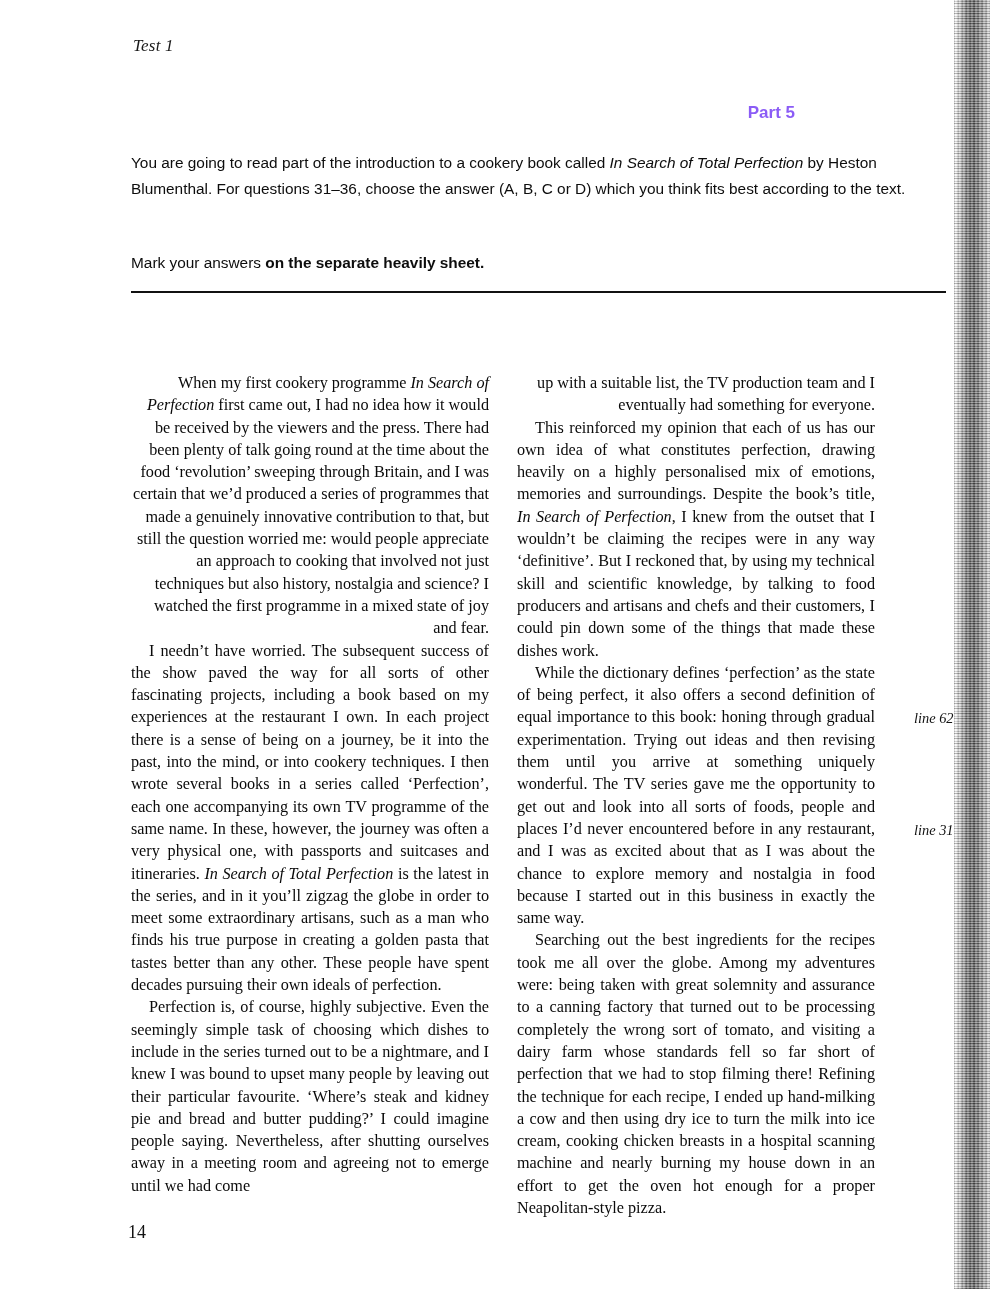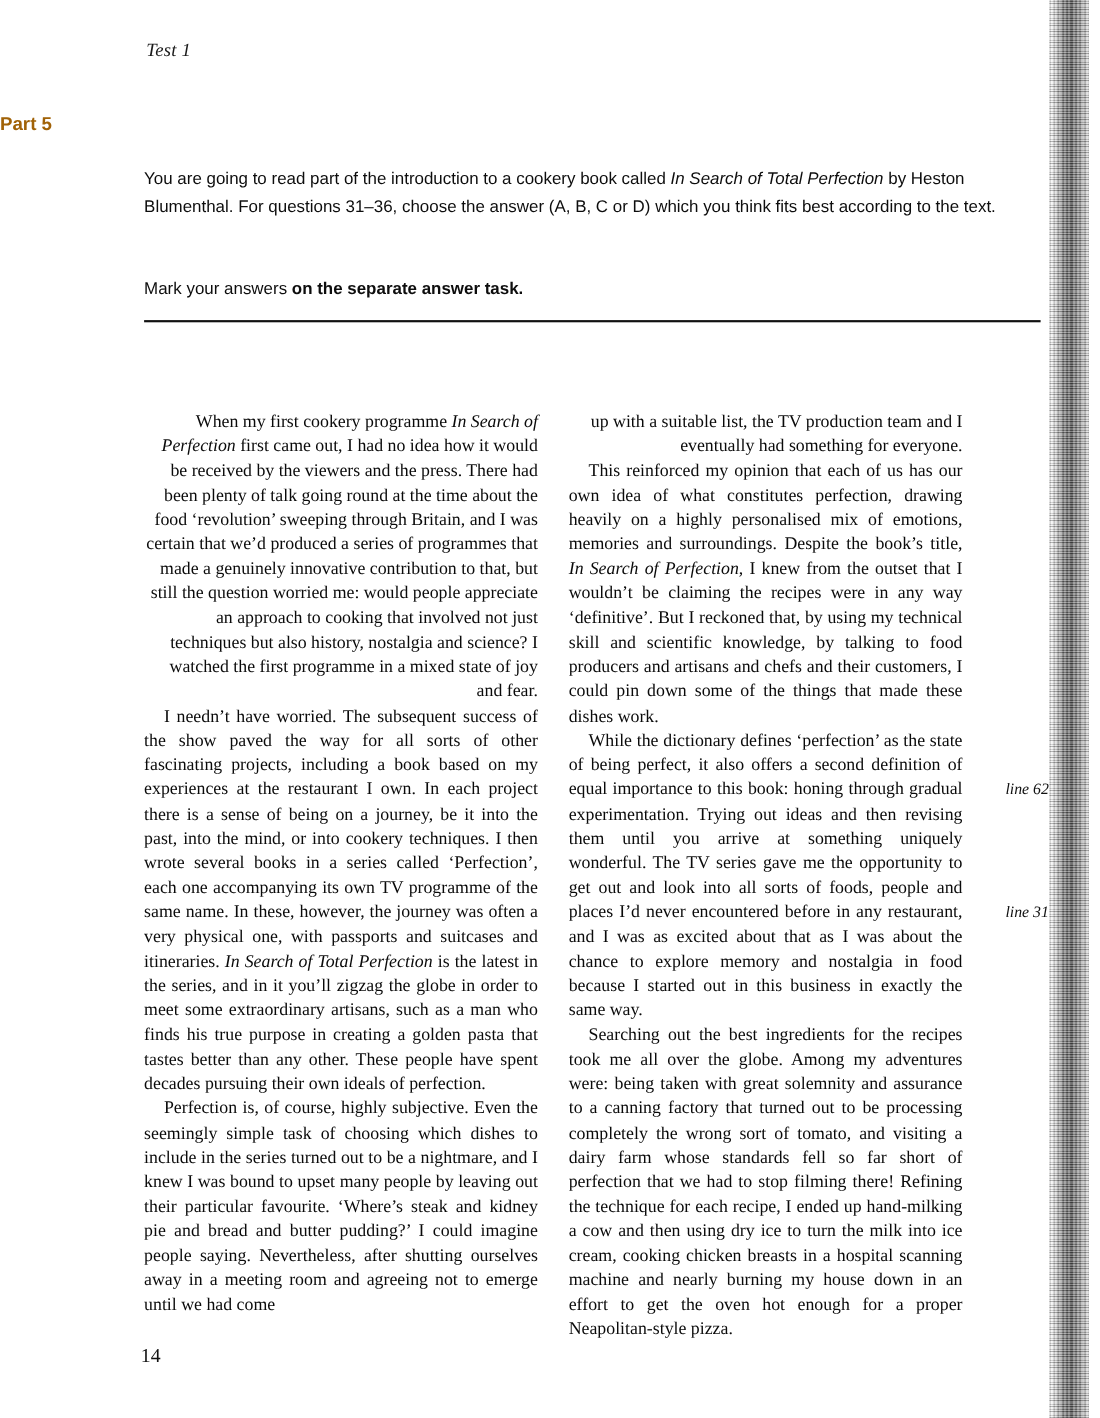--- a/index.html
+++ b/index.html
@@ -73,25 +73,25 @@
     letter-spacing: 0.2px;
     color: #1a1a1a;
   }
 
   
   .part-title {
     position: absolute;
     left: 0;
     top: 103px;
     width: 795px;
-    text-align: left;
+    text-align: right;
     font-family: "Liberation Sans", sans-serif;
     font-weight: bold;
     font-size: 17px;
-    color: #a16207;
+    color: #8b5cf6;
   }
 
   
   .instructions {
     position: absolute;
     left: 131px;
     top: 150px;
     width: 818px;
     font-family: "Liberation Sans", sans-serif;
     font-size: 15.4px;
@@ -184,21 +184,21 @@
 
   <div class="running-head">Test 1</div>
 
   <div class="part-title">Part 5</div>
 
   <div class="instructions">
     <span>You are going to read part of the introduction to a cookery book called </span><em>In Search of Total Perfection</em><span> by Heston Blumenthal. For questions </span><b>31–36</b><span>, choose the answer (</span><b>A</b><span>, </span><b>B</b><span>, </span><b>C</b><span> or </span><b>D</b><span>) which you think fits best according to the text.</span>
   </div>
 
   <div class="mark-answers">
-    <span>Mark your answers </span><b>on the separate answer task.</b>
+    <span>Mark your answers </span><b>on the separate heavily sheet.</b>
   </div>
 
   <div class="rule"></div>
 
   <div class="passage">
 
     <div class="col col-left">
       <p class="first"><span>When my first cookery programme </span><em>In Search of Perfection</em><span> first came out, I had no idea how it would be received by the viewers and the press. There had been plenty of talk going round at the time about the food ‘revolution’ sweeping through Britain, and I was certain that we’d produced a series of programmes that made a genuinely innovative contribution to that, but still the question worried me: would people appreciate an approach to cooking that involved not just techniques but also history, nostalgia and science? I watched the first programme in a mixed state of joy and fear.</span></p>
       <p><span>I needn’t have worried. The subsequent success of the show paved the way for all sorts of other fascinating projects, including a book based on my experiences at the restaurant I own. In each project there is a sense of being on a journey, be it into the past, into the mind, or into cookery techniques. I then wrote several books in a series called ‘Perfection’, each one accompanying its own TV programme of the same name. In these, however, the journey was often a very physical one, with passports and suitcases and itineraries. </span><em>In Search of Total Perfection</em><span> is the latest in the series, and in it you’ll zigzag the globe in order to meet some extraordinary artisans, such as a man who finds his true purpose in creating a golden pasta that tastes better than any other. These people have spent decades pursuing their own ideals of perfection.</span></p>
       <p>Perfection is, of course, highly subjective. Even the seemingly simple task of choosing which dishes to include in the series turned out to be a nightmare, and I knew I was bound to upset many people by leaving out their particular favourite. ‘Where’s steak and kidney pie and bread and butter pudding?’ I could imagine people saying. Nevertheless, after shutting ourselves away in a meeting room and agreeing not to emerge until we had come</p>

